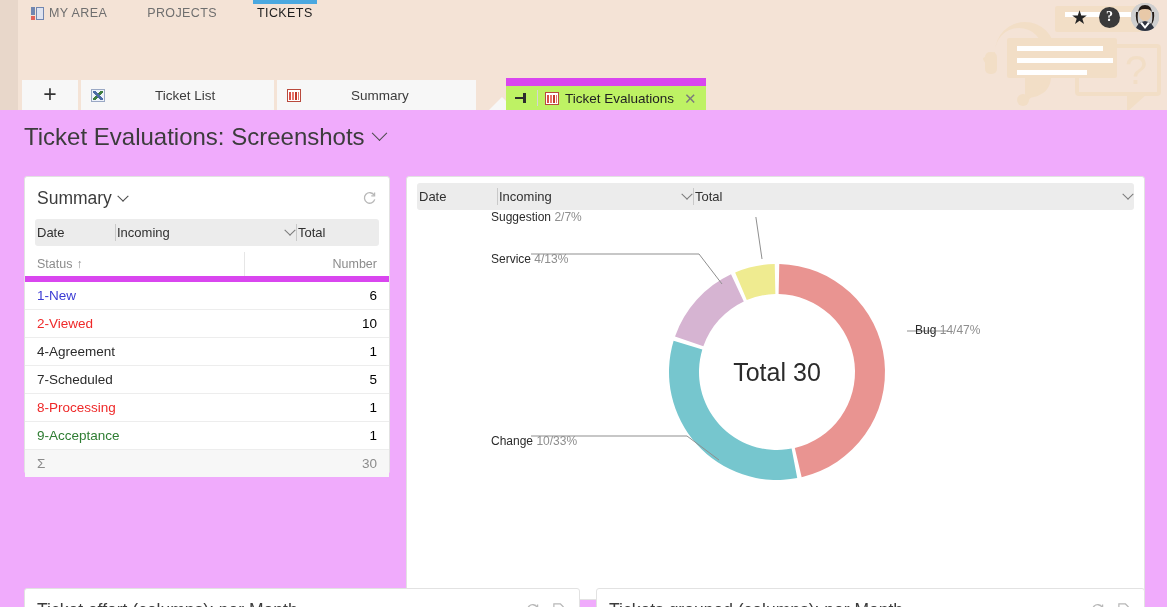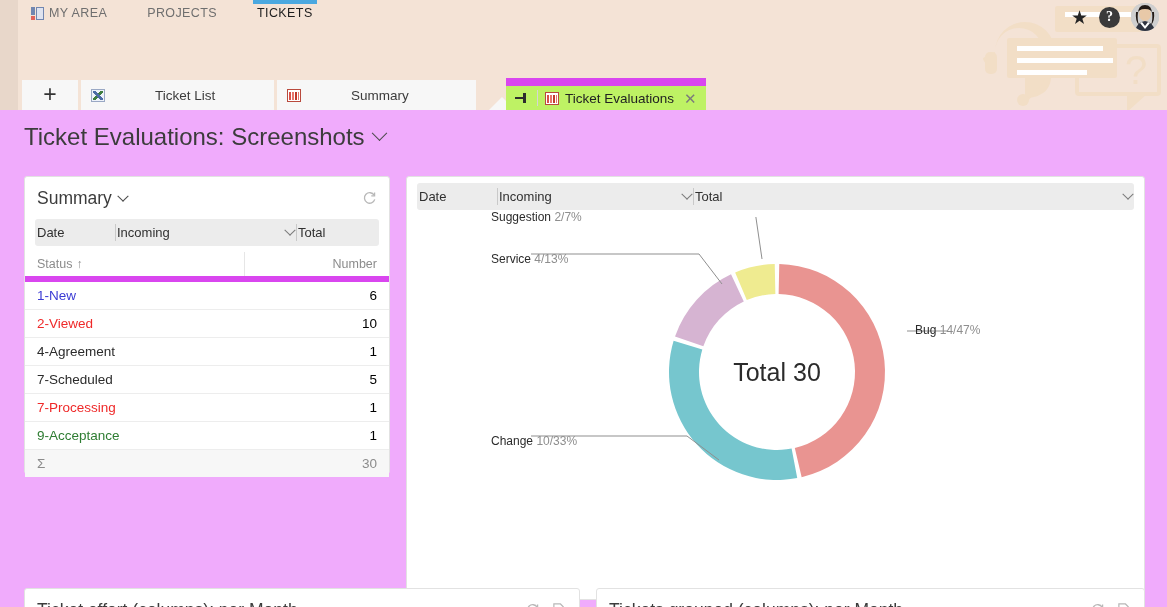--- a/index.html
+++ b/index.html
@@ -463,21 +463,21 @@
         </tr>
         <tr>
           <td><span class="status-link" style="color:#2b2b2b">4-Agreement</span></td>
           <td class="num">1</td>
         </tr>
         <tr>
           <td><span class="status-link" style="color:#2b2b2b">7-Scheduled</span></td>
           <td class="num">5</td>
         </tr>
         <tr>
-          <td><span class="status-link" style="color:#ef2929">7-Processing</span></td>
+          <td><span class="status-link" style="color:#ef2929">8-Processing</span></td>
           <td class="num">1</td>
         </tr>
         <tr>
           <td><span class="status-link" style="color:#2e7d32">9-Acceptance</span></td>
           <td class="num">1</td>
         </tr>
 
         <tr class="sumrow">
           <td>Σ</td>
           <td class="num">30</td>

